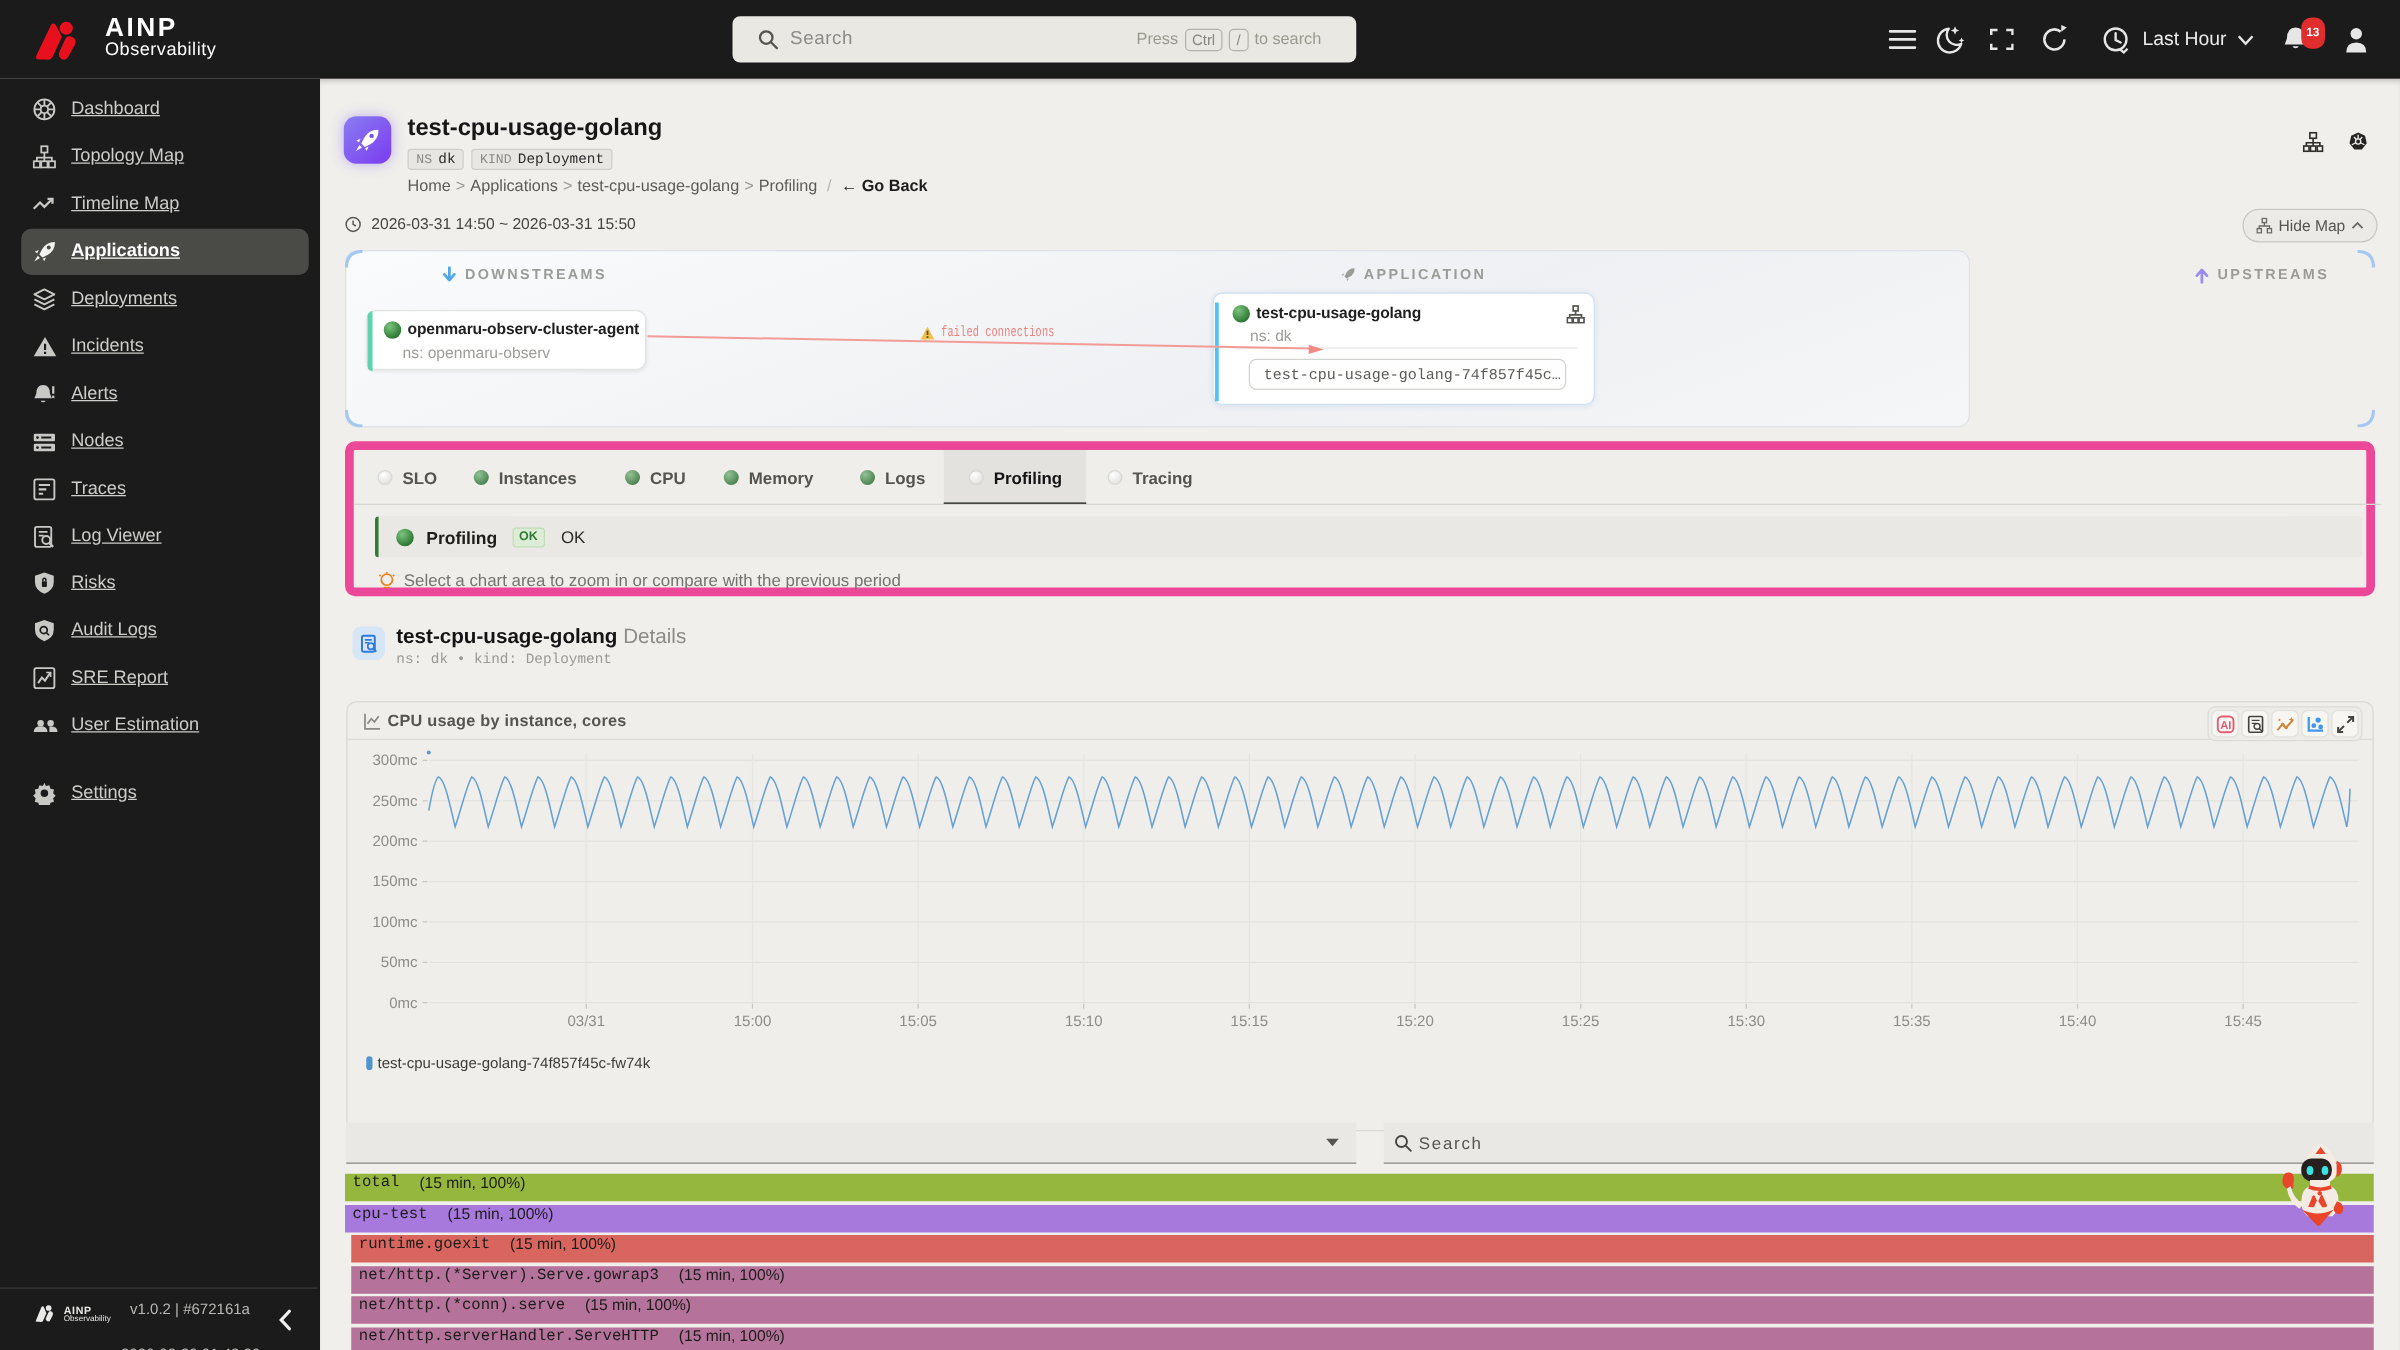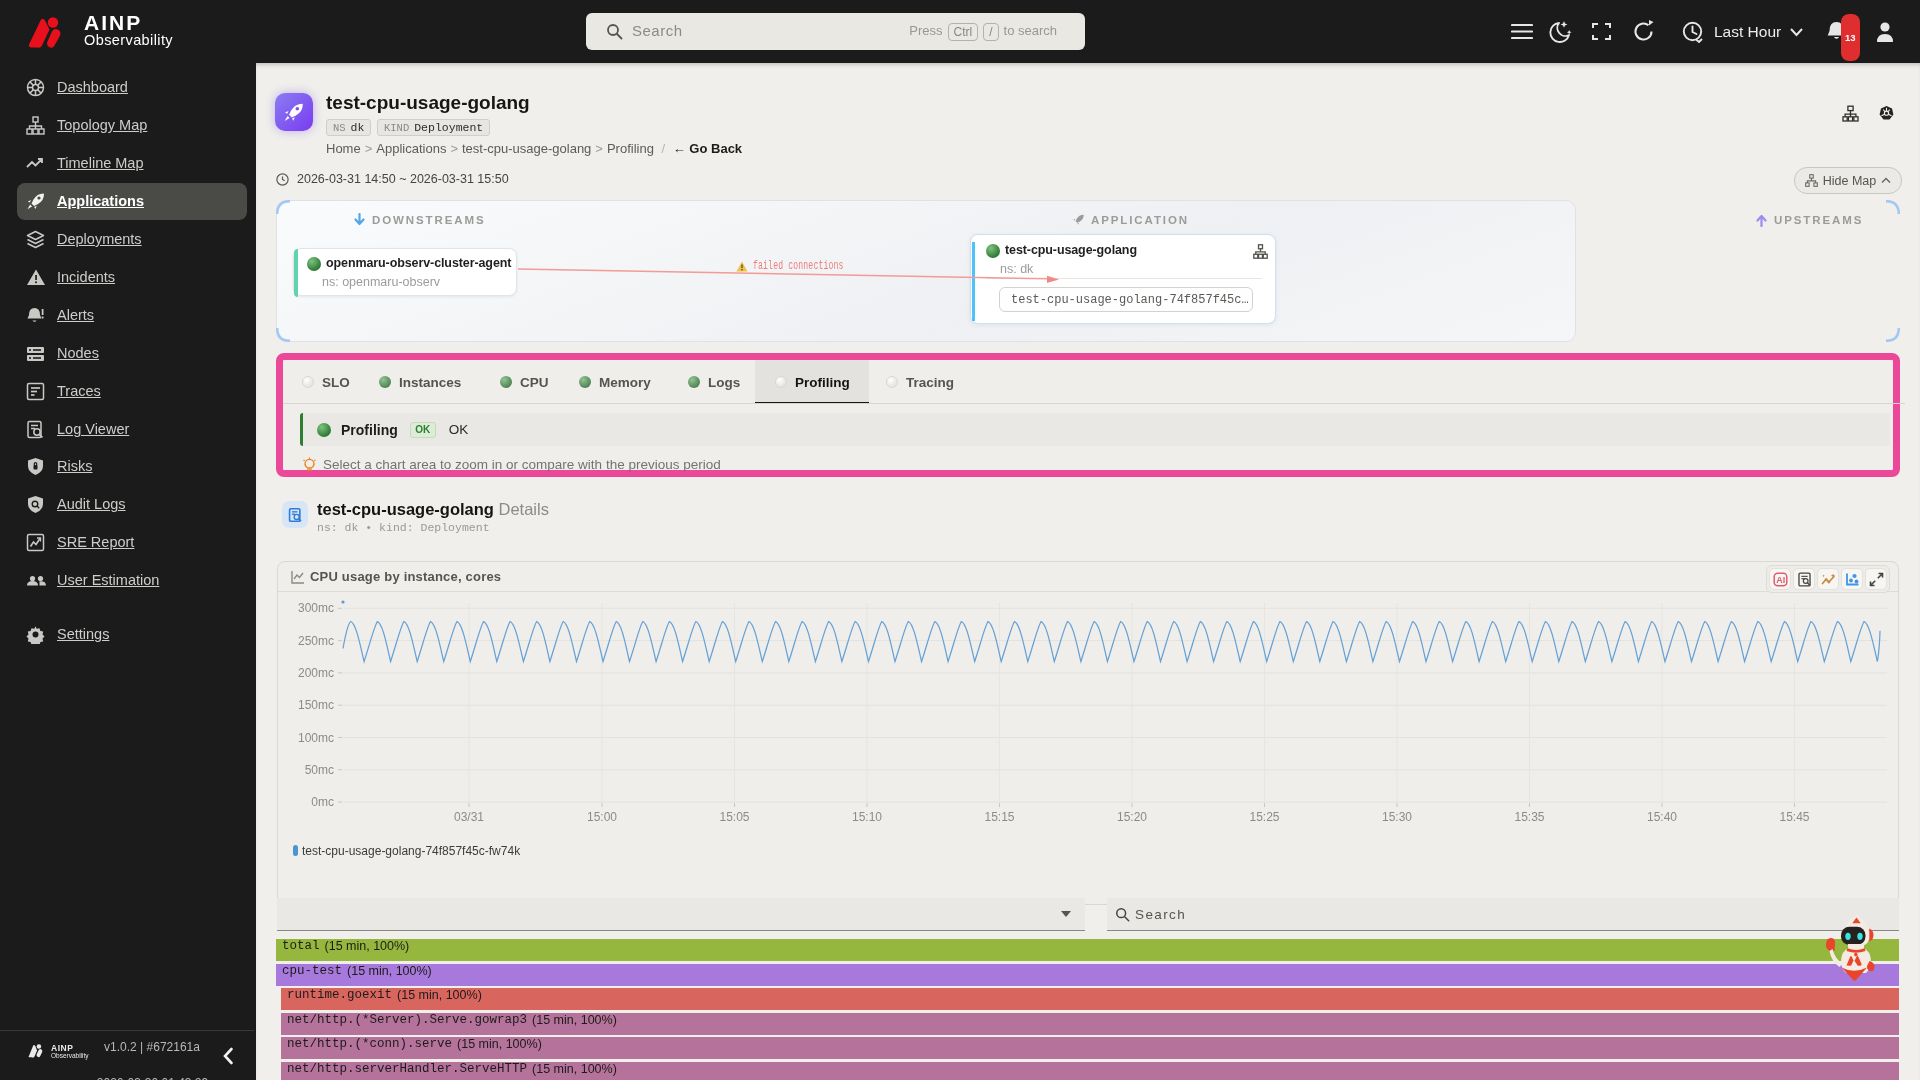--- a/index.html
+++ b/index.html
@@ -9,21 +9,21 @@
 #logoM{position:absolute;left:28px;top:16px;}
 #logoTxt{position:absolute;left:84px;top:13px;color:#fff;}
 #logoTxt .l1{font-size:21px;font-weight:bold;letter-spacing:2px;line-height:19px;}
 #logoTxt .l2{font-size:14.5px;letter-spacing:0.4px;line-height:16px;}
 #tsearch{position:absolute;left:586px;top:13px;width:499px;height:37px;background:#e9e8e3;border-radius:6px;}
 #tsearch .ph{position:absolute;left:46px;top:9px;font-size:15px;color:#8b8b87;letter-spacing:0.5px;}
 #tsearch .hint{position:absolute;right:28px;top:10px;font-size:13px;color:#99998f;display:flex;align-items:flex-start;gap:5px;}
 .key{display:inline-block;border:1px solid #b3b3ab;border-radius:4px;padding:1px 5px;font-size:12px;color:#88887f;background:#e9e8e3;min-width:11px;text-align:center;}
 .tbicon{position:absolute;top:0;height:63px;display:flex;align-items:center;color:#e6e6e6;}
 #lasthour{position:absolute;left:1714px;top:0;height:63px;display:flex;align-items:center;color:#ececec;font-size:15.5px;}
-#bellbadge{position:absolute;left:1841px;top:14px;background:#e02d2d;color:#fff;border-radius:8px;font-size:9.5px;font-weight:bold;padding:18px 4px;z-index:2;}
+#bellbadge{position:absolute;left:1841px;top:14px;background:#e02d2d;color:#fff;border-radius:8px;font-size:9.5px;font-weight:bold;padding:7px 4px;z-index:2;}
 
 #sidebar{position:absolute;left:0;top:63px;width:256px;height:1017px;background:#1b1b1b;z-index:10;}
 .mitem{position:absolute;left:0;width:256px;height:38px;display:flex;align-items:center;color:#cdcdca;font-size:14.5px;}
 .mitem svg{position:absolute;left:26px;}
 .mitem .lbl{position:absolute;left:57px;text-decoration:underline;}
 #mactive{position:absolute;left:17px;width:230px;height:37px;background:#4a4a47;border-radius:8px;}
 .mitem.on{color:#fff;font-weight:bold;}
 #sfoot{position:absolute;left:0;top:967px;width:254px;height:50px;border-top:1px solid #3a3a3a;color:#b9b9b6;}
 #sfoot .ver{position:absolute;left:97px;top:9px;font-size:12px;width:110px;text-align:center;}
 #sfoot .dt{position:absolute;left:80px;top:45px;font-size:12px;width:145px;text-align:center;}
@@ -80,21 +80,21 @@
 #chartpanel .hdr .t{font-size:13px;font-weight:bold;color:#55554f;margin-left:32px;letter-spacing:0.2px;}
 #cbtns{position:absolute;right:8px;top:3px;display:flex;gap:2px;border:1px solid #dddcd7;border-radius:6px;padding:2px;background:#edece8;}
 .cbtn{width:22px;height:22px;border-radius:5px;background:#f7f6f3;border:1px solid #e2e1dc;display:flex;align-items:center;justify-content:center;}
 
 #fsel{position:absolute;left:277px;top:898px;width:808px;height:33px;background:#e9e8e4;border-bottom:1px solid #888883;}
 #fsel .arr{position:absolute;right:14px;top:13px;width:0;height:0;border-left:5px solid transparent;border-right:5px solid transparent;border-top:6px solid #55554f;}
 #fsearch{position:absolute;left:1107px;top:898px;width:792px;height:33px;background:#e9e8e4;border-bottom:1px solid #888883;display:flex;align-items:center;}
 #fsearch .ph{font-size:13.5px;color:#55554f;letter-spacing:1.4px;margin-left:28px;}
 
 .frow{position:absolute;height:22px;display:flex;align-items:flex-start;font-family:"Liberation Mono",monospace;font-size:12.5px;color:#1c1c1a;white-space:nowrap;}
-.frow .sans{font-family:"Liberation Sans",sans-serif;font-size:12.5px;margin-left:5px;}
+.frow .sans{font-family:"Liberation Sans",sans-serif;font-size:12.5px;margin-left:16px;}
 </style>
 </head>
 <body>
 <div id="main"></div>
 <div id="appicon">
     <svg style="position:absolute;left:8px;top:8px" width="22" height="22" viewBox="0 0 20 20">
       <g fill="#fff">
         <path d="M17.5 2.5 q-6.5 0 -10 6 l-2 4 2.5 2.5 4-2 q6-3.5 6-10 Z"></path>
         <circle cx="13" cy="7" r="1.6" fill="#7c4ff0"></circle>
         <path d="M5 9 l-3.2 1.4 2 1.2 Z"></path>

